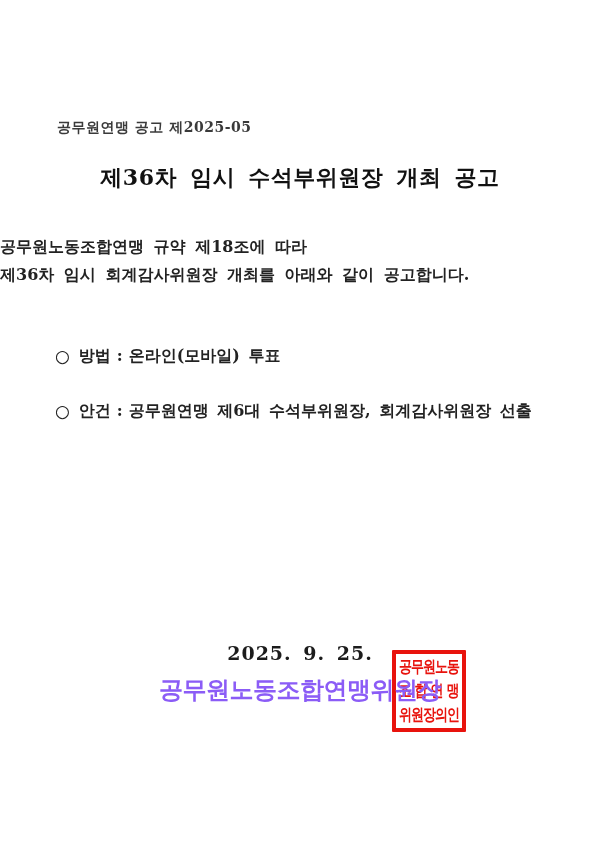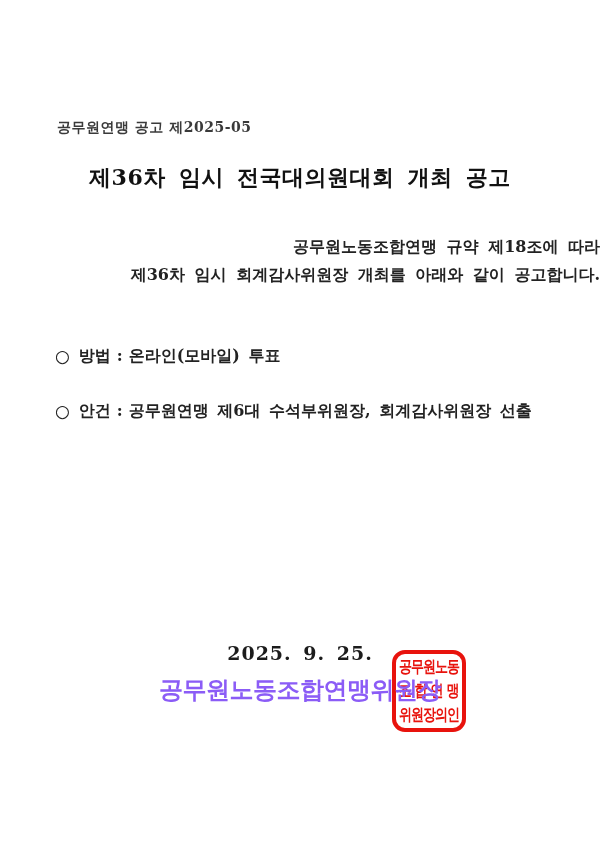--- a/index.html
+++ b/index.html
@@ -40,27 +40,26 @@
     word-spacing: 5px;
     color: #111111;
     white-space: nowrap;
   }
 
   .intro {
     position: absolute;
     left: 0;
     right: 0;
     top: 233px;
-    text-align: right;
+    text-align: left;
     font-size: 16px;
     font-weight: 600;
     line-height: 28px;
     color: #222222;
     word-spacing: 4px;
-    margin-left: 36px;
   }
 
   .item-list {
     position: absolute;
     left: 55px;
     top: 345px;
     right: 30px;
   }
   .item {
     margin-bottom: 33px;
@@ -109,21 +108,21 @@
     z-index: 3;
   }
 
   .seal {
     position: absolute;
     left: 392px;
     top: 650px;
     width: 66px;
     height: 72px;
     border: 4px solid #e8130d;
-    border-radius: 13px;
+    border-radius: 1px;
     z-index: 2;
     display: flex;
     flex-direction: column;
     justify-content: space-around;
     align-items: center;
     padding: 1px 0;
     box-sizing: content-box;
     background: transparent;
   }
   .seal-row {
@@ -141,21 +140,21 @@
     padding-left: 3px;
   }
 </style>
 </head>
 <body>
 
 <div class="page">
 
   <div class="doc-number">공무원연맹 공고 제2025-05</div>
 
-  <div class="doc-title">제36차 임시 전국대의원대회 개최 공고</div>
+  <div class="doc-title">제36차 임시 수석부위원장 개최 공고</div>
 
   <div class="intro">
     <div>공무원노동조합연맹 규약 제18조에 따라</div>
     <div>제36차 임시 회계감사위원장 개최를 아래와 같이 공고합니다.</div>
   </div>
 
   <div class="item-list">
     <div class="item">
       <span class="bullet">○</span><span>방법</span><span class="sep">:</span><span>온라인(모바일) 투표</span>
     </div>

